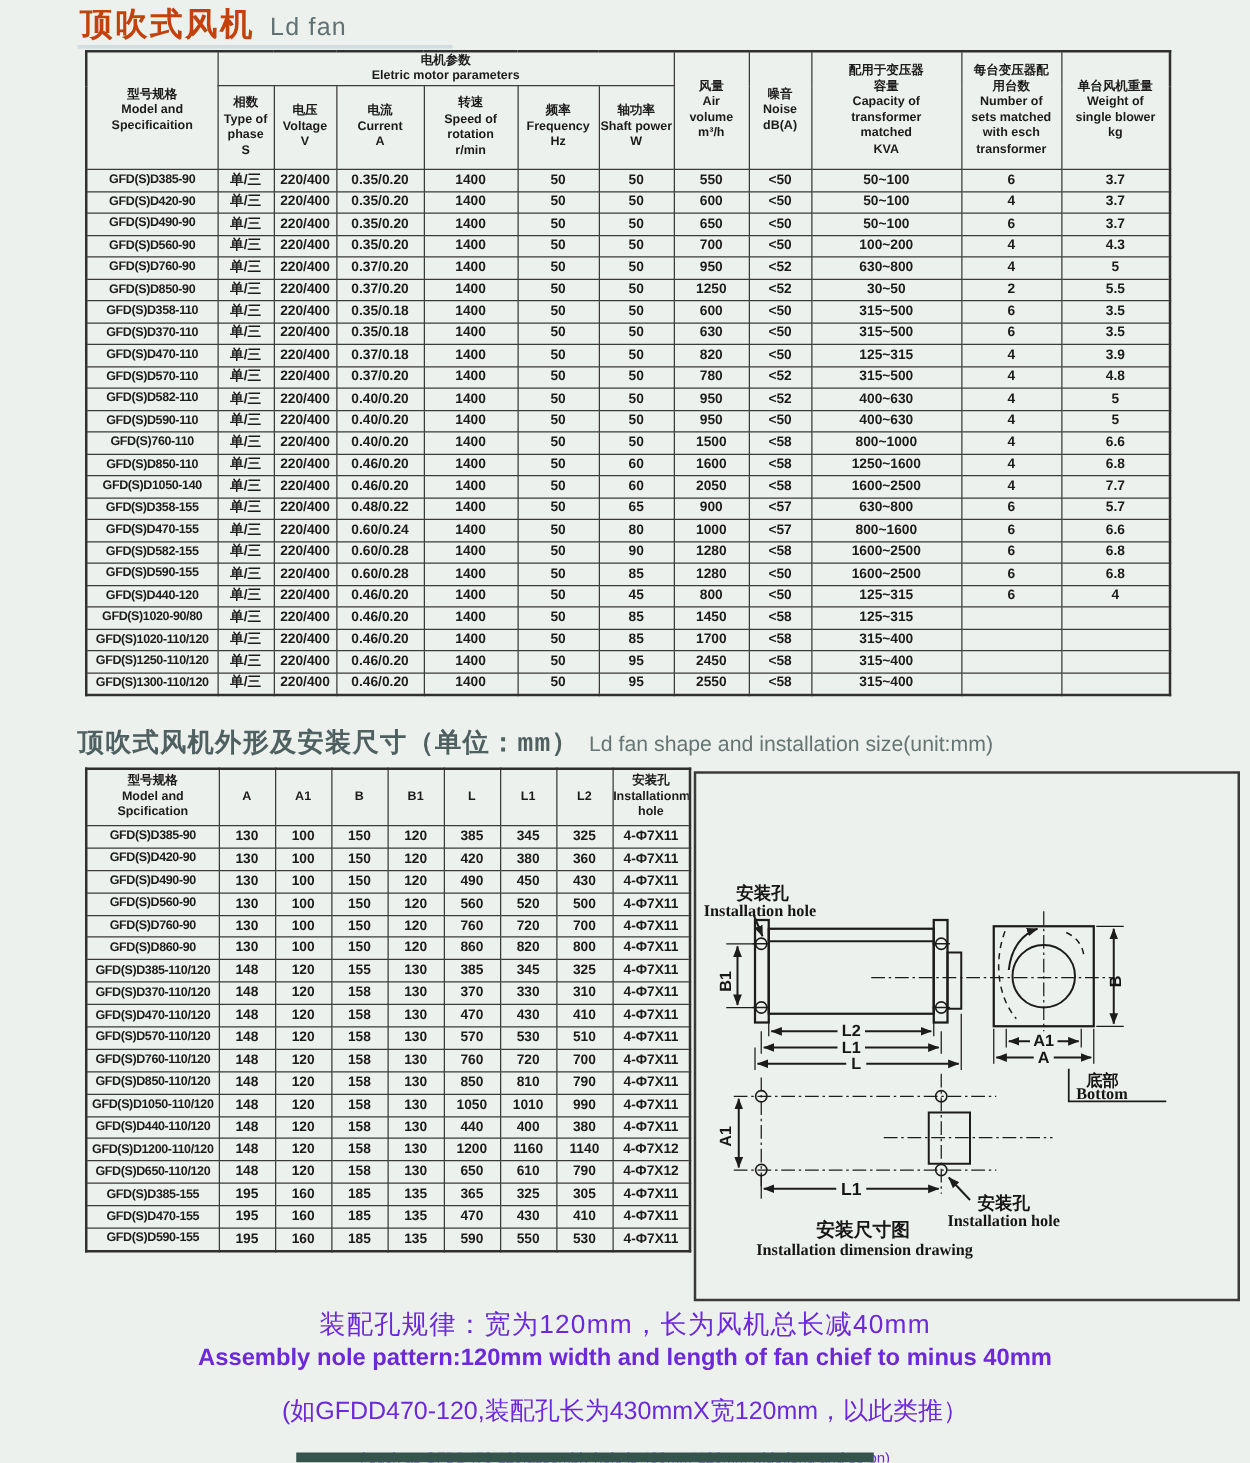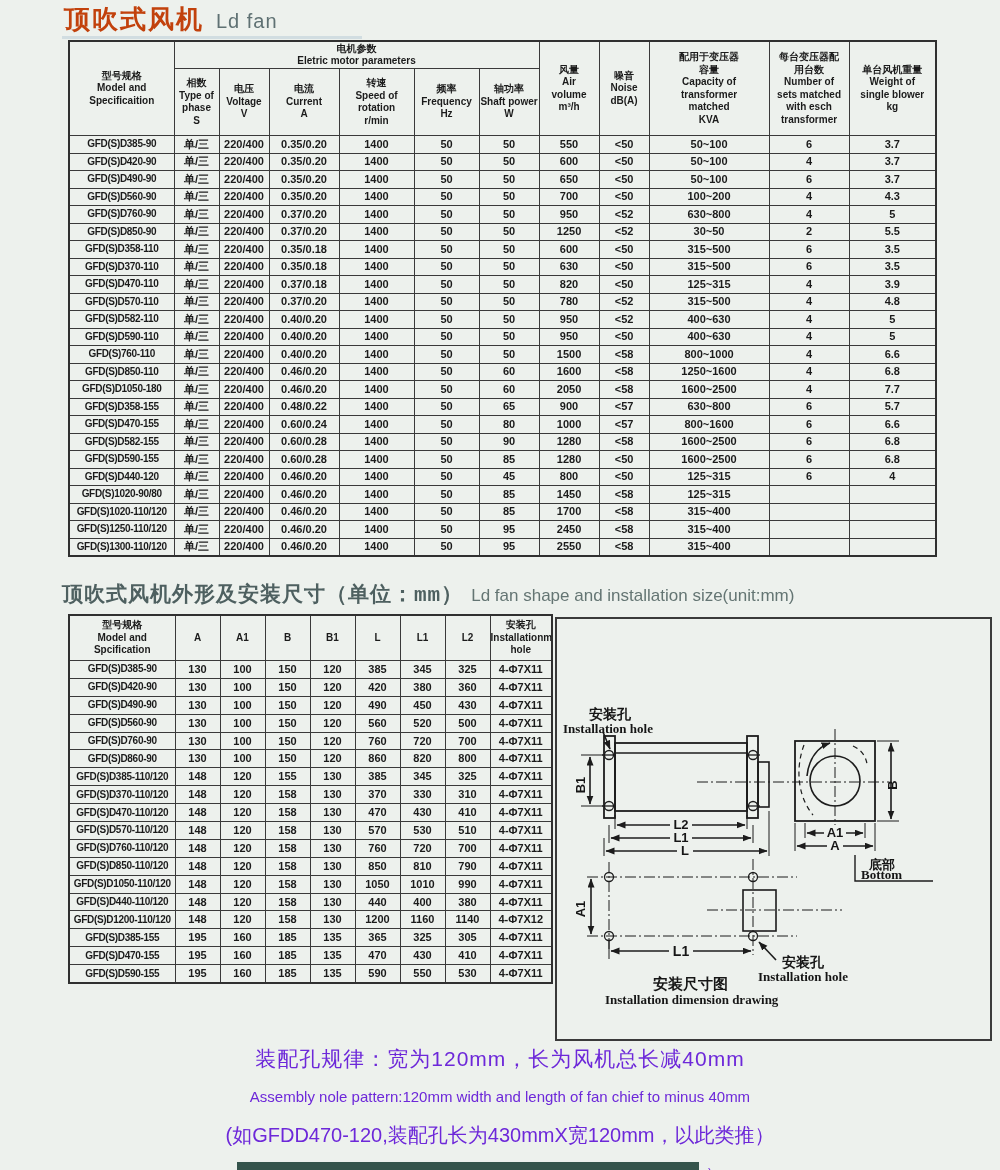--- a/index.html
+++ b/index.html
@@ -43,21 +43,21 @@
   
   #drawing-panel { left:555px; top:617px; width:433px; height:420px; border:2px solid #3a3a3a; }
   #drawing-panel svg { display:block; }
   .zh-lbl { font-family:"Liberation Sans",sans-serif; font-weight:bold; fill:#161616; }
   .en-lbl { font-family:"Liberation Serif",serif; font-weight:bold; fill:#161616; }
   .dim-lbl { font-family:"Liberation Sans",sans-serif; font-weight:bold; fill:#161616; }
 
   
   #notes { left:0; top:1043px; width:1000px; text-align:center; color:#6d28d9; }
   #notes .n1 { font-size:21px; letter-spacing:1px; margin:2px 0; }
-  #notes .n2 { font-size:15px; margin:15px 0; }
+  #notes .n2 { font-size:19px; margin:3px 0;font-weight:bold; }
   #notes .n3 { font-size:20px; margin:17px 0;text-align:center; }
   #notes .n4 { font-size:12px; margin:3px 0; }
 
   #footer-bar { left:237px; top:1162px; width:462px; height:8px; background:#35544c; }
 </style>
 </head>
 <body>
 
 <div id="title1" class="abs">
   <span class="t-zh">顶吹式风机</span><span class="t-en">Ld fan</span>
@@ -324,21 +324,21 @@
         <td>1400</td>
         <td>50</td>
         <td>60</td>
         <td>1600</td>
         <td>&lt;58</td>
         <td>1250~1600</td>
         <td>4</td>
         <td>6.8</td>
       </tr>
       <tr>
-        <td class="model">GFD(S)D1050-180</td>
+        <td class="model">GFD(S)D1050-140</td>
         <td>单/三</td>
         <td>220/400</td>
         <td>0.46/0.20</td>
         <td>1400</td>
         <td>50</td>
         <td>60</td>
         <td>2050</td>
         <td>&lt;58</td>
         <td>1600~2500</td>
         <td>4</td>
@@ -666,20 +666,31 @@
         <td>148</td>
         <td>120</td>
         <td>158</td>
         <td>130</td>
         <td>1200</td>
         <td>1160</td>
         <td>1140</td>
         <td>4-Φ7X12</td>
       </tr>
       <tr>
+        <td class="model">GFD(S)D650-110/120</td>
+        <td>148</td>
+        <td>120</td>
+        <td>158</td>
+        <td>130</td>
+        <td>650</td>
+        <td>610</td>
+        <td>790</td>
+        <td>4-Φ7X12</td>
+      </tr>
+      <tr>
         <td class="model">GFD(S)D385-155</td>
         <td>195</td>
         <td>160</td>
         <td>185</td>
         <td>135</td>
         <td>365</td>
         <td>325</td>
         <td>305</td>
         <td>4-Φ7X11</td>
       </tr>

